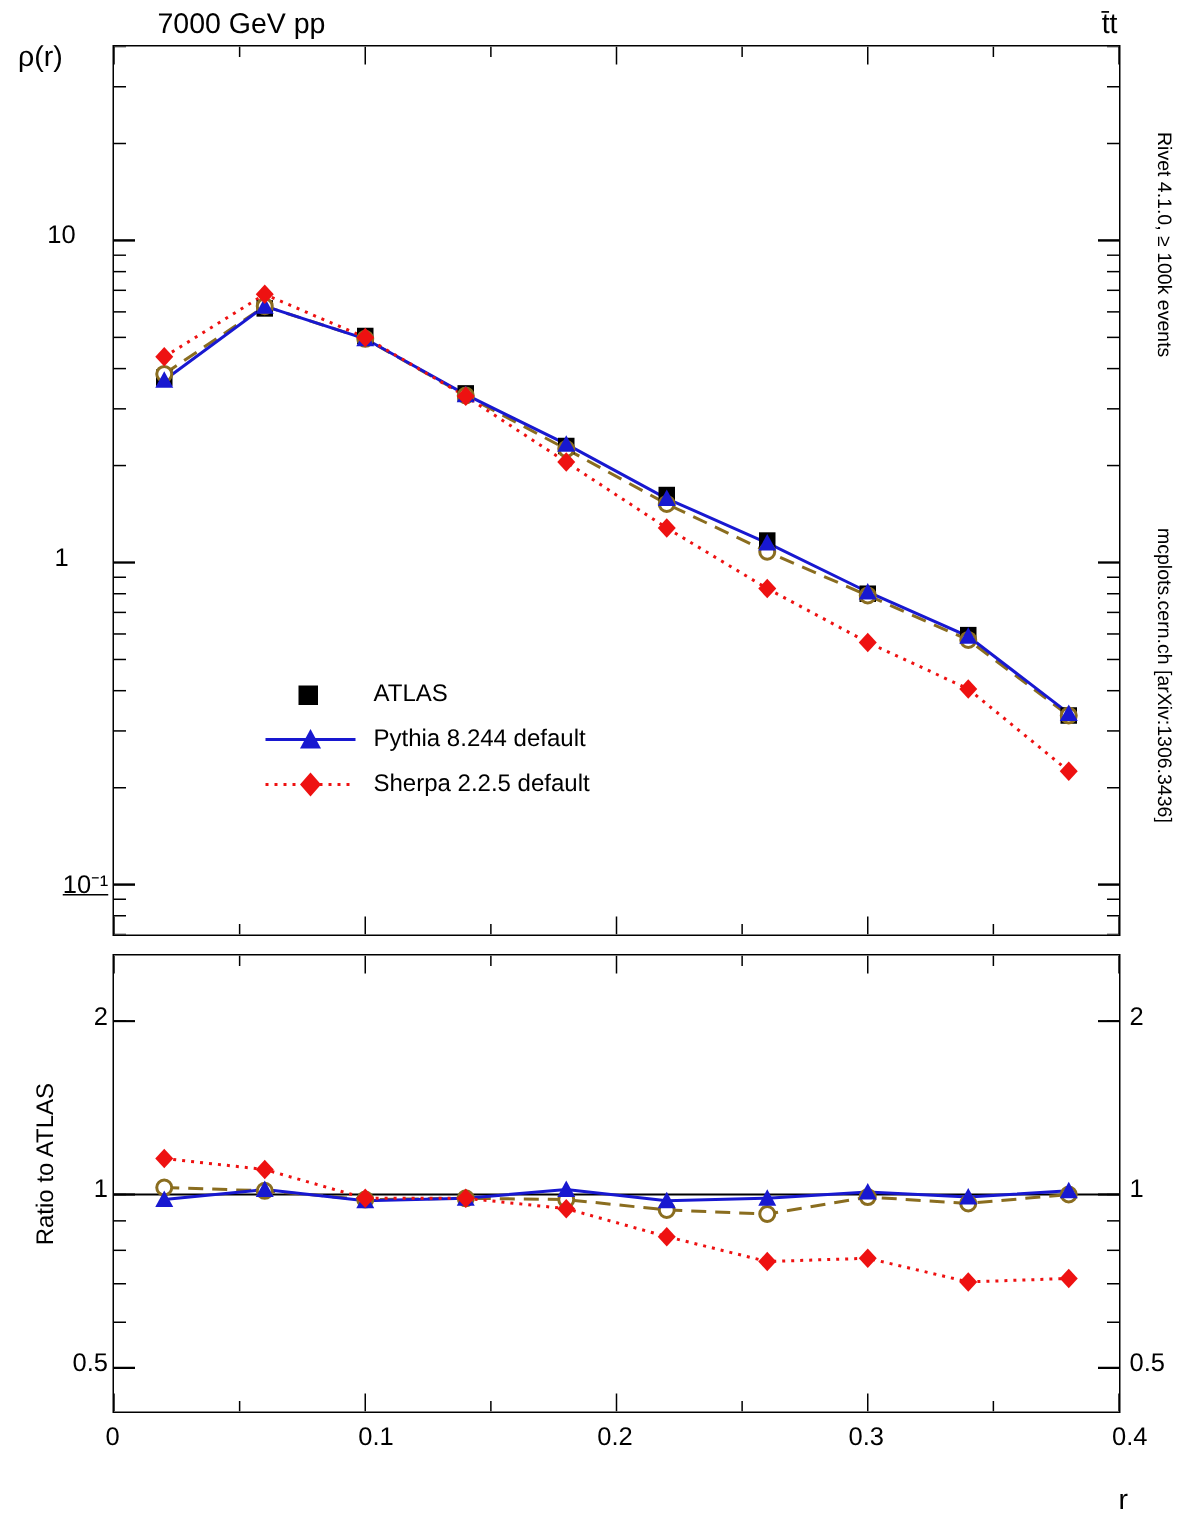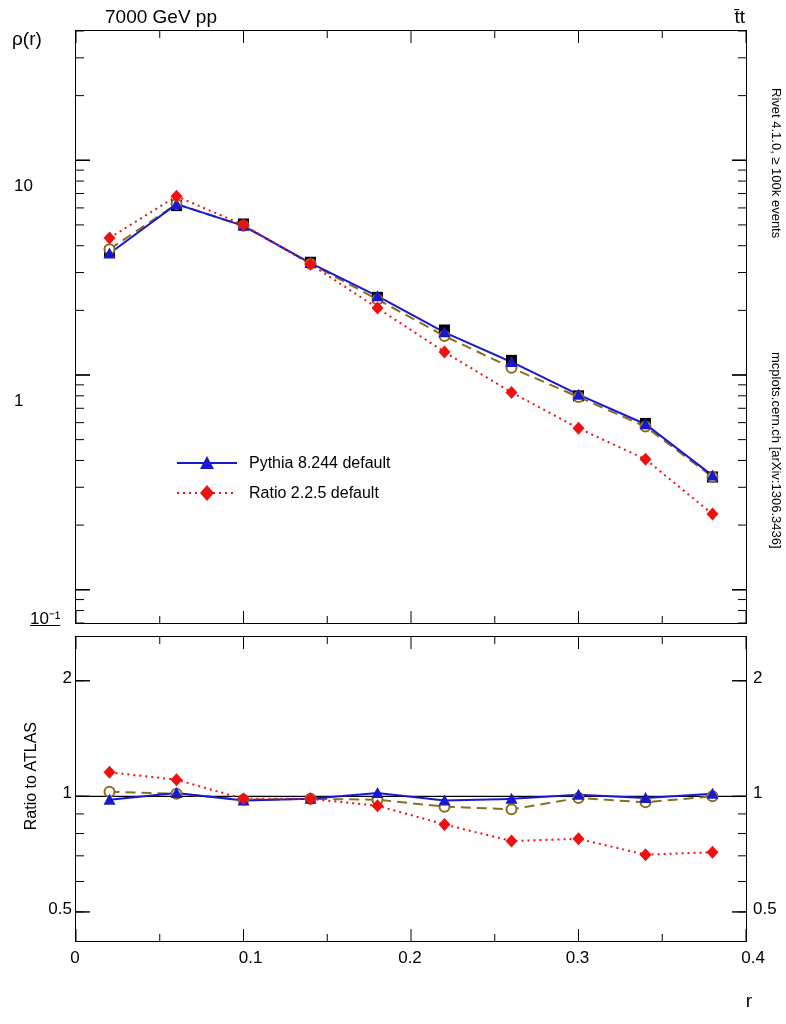--- a/index.html
+++ b/index.html
@@ -57,21 +57,21 @@
   }
 
   
   .legend{position:absolute;left:175px;top:448px;font-size:16px;}
   .legend .row{height:30px;display:flex;align-items:center;}
   .legend .key{width:64px;height:20px;margin-right:10px;position:relative;}
   .legend .lbl{white-space:nowrap;}
 
   
   .tl{position:absolute;font-size:17px;}
-  .tick-y-main{text-align:left;width:54px;margin-top:29px;}
+  .tick-y-main{text-align:center;width:54px;}
 </style>
 </head>
 <body>
 
 <div class="page">
 
   <div class="hdr hdr-left">7000 GeV pp</div>
   <div class="hdr hdr-right">t̄t</div>
 
   <div class="vert rivet">Rivet 4.1.0,  ≥ 100k events</div>
@@ -279,34 +279,42 @@
         <polygon points="502.49999999999994,195.3432794768175 508.49999999999994,201.8432794768175 502.49999999999994,208.3432794768175 496.49999999999994,201.8432794768175" fill="#ee1111"></polygon>
         <polygon points="569.5,211.1293679213789 575.5,217.6293679213789 569.5,224.1293679213789 563.5,217.6293679213789" fill="#ee1111"></polygon>
         <polygon points="636.5,208.7806390626856 642.5,215.2806390626856 636.5,221.7806390626856 630.5,215.2806390626856" fill="#ee1111"></polygon>
       </svg>
   </div>
 
   <div class="legend">
     <div class="row">
       <span class="key">
         <svg width="64" height="20">
+            <rect x="24" y="4" width="13" height="13" fill="#000"></rect>
+          </svg>
+      </span>
+      <span class="lbl">ATLAS</span>
+    </div>
+    <div class="row">
+      <span class="key">
+        <svg width="64" height="20">
           <line x1="2" y1="10" x2="62" y2="10" stroke="#1818d0" stroke-width="2"></line>
           <polygon points="32,3 39,16 25,16" fill="#1818d0"></polygon>
         </svg>
       </span>
       <span class="lbl">Pythia 8.244 default</span>
     </div>
     <div class="row">
       <span class="key">
         <svg width="64" height="20">
           <line x1="2" y1="10" x2="62" y2="10" stroke="#ee1111" stroke-width="2" stroke-dasharray="2,4"></line>
           <polygon points="32,2 39,10 32,18 25,10" fill="#ee1111"></polygon>
         </svg>
       </span>
-      <span class="lbl">Ratio 2.2.5 default</span>
+      <span class="lbl">Sherpa 2.2.5 default</span>
     </div>
   </div>
 
 <div class="tl tick-y-main" style="left: 14px; top: 147.28px;">10</div>
     <div class="tl tick-y-main" style="left: 14px; top: 362.009px;">1</div>
     <div class="tl tick-y-main" style="left: 30px; top: 576.738px; text-decoration: underline;">10⁻¹</div>
     <div class="tl" style="left: 34px; width: 38px; text-align: right; top: 667.751px;">2</div>
     <div class="tl" style="left: 753px; width: 38px; text-align: left; top: 667.751px;">2</div>
     <div class="tl" style="left: 34px; width: 38px; text-align: right; top: 783.338px;">1</div>
     <div class="tl" style="left: 753px; width: 38px; text-align: left; top: 783.338px;">1</div>

